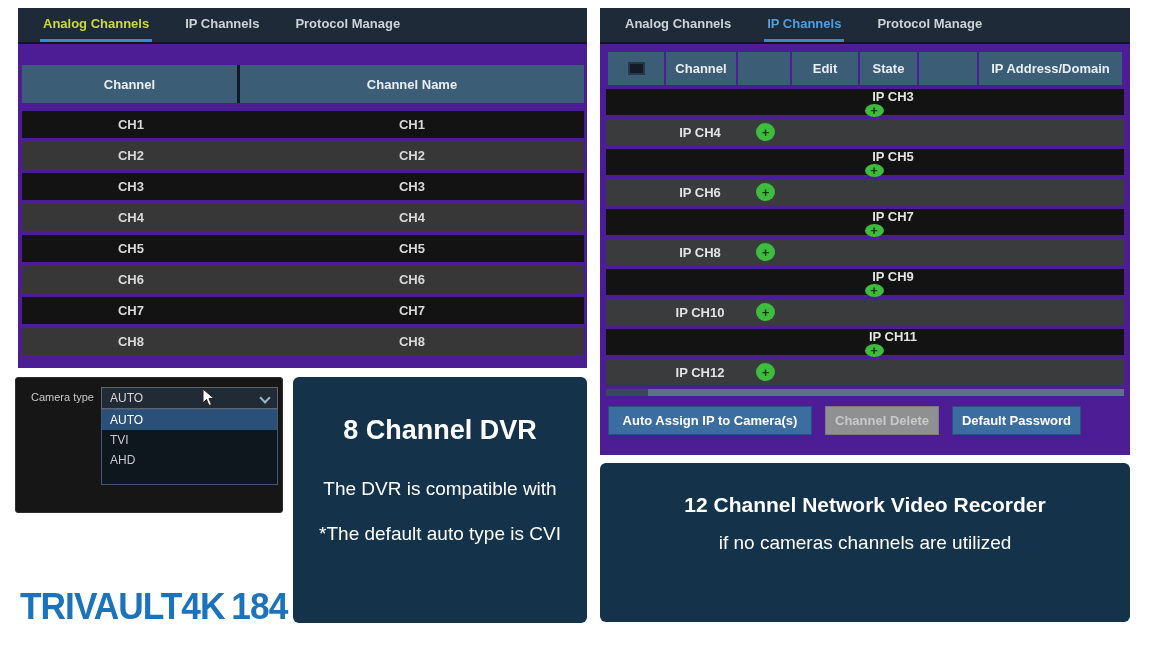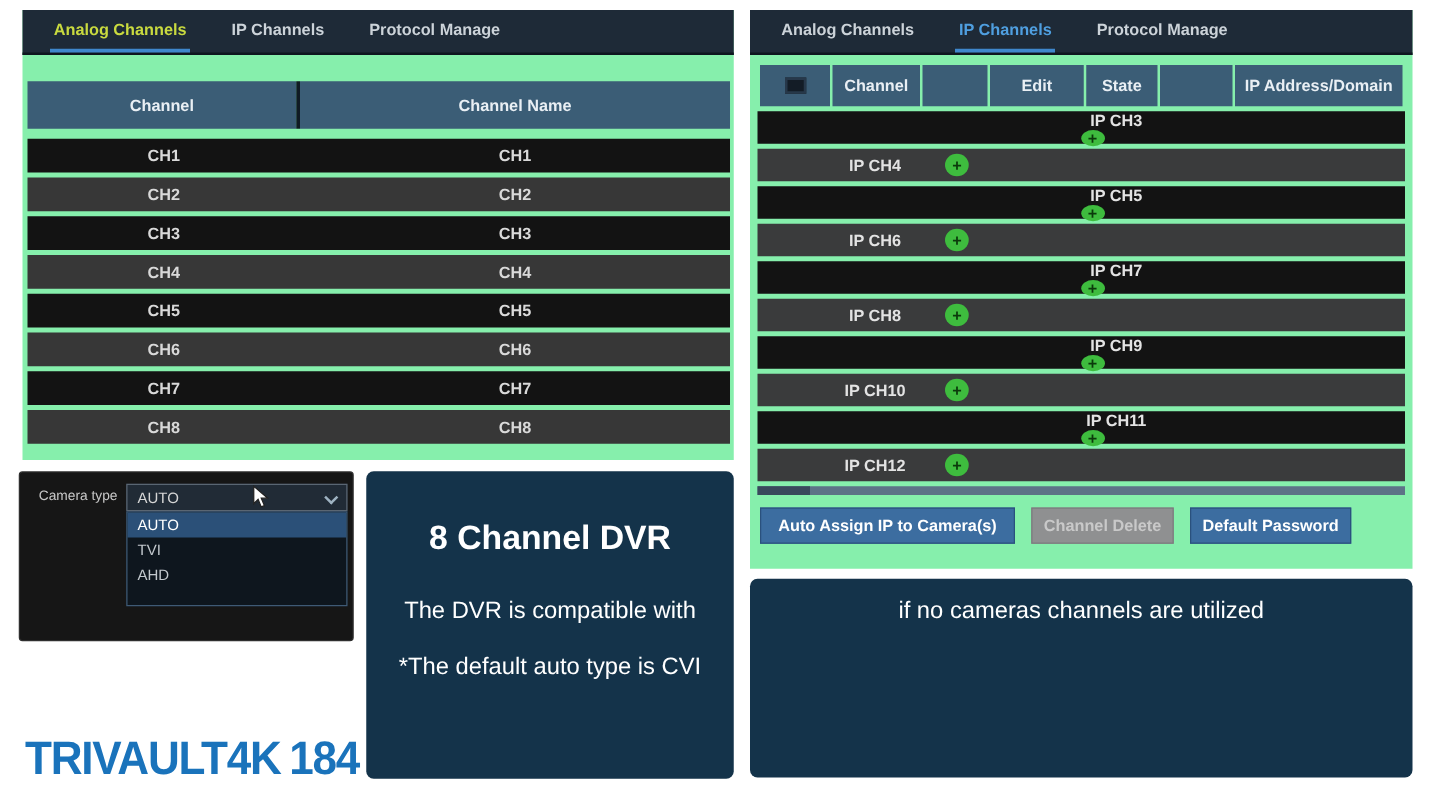--- a/index.html
+++ b/index.html
@@ -5,21 +5,21 @@
   * { margin:0; padding:0; box-sizing:border-box; }
   html,body { width:1152px; height:648px; }
   body {
     position:relative;
     background:#ffffff;
     font-family:"Liberation Sans", sans-serif;
     overflow:hidden;
   }
 
   
-  .panel { position:absolute; background:#86efac; }
+  .panel { position:absolute; background:#4c1d95; }
   .tabbar {
     height:36px; background:#1e2a37; border-bottom:2px solid #0e161f;
     display:flex; align-items:stretch; padding-left:22px; gap:30px;
   }
   .tab {
     display:flex; align-items:center; font-size:13px; font-weight:bold;
     color:#ccd3d9; border-bottom:3px solid transparent; padding:0 3px;
     cursor:default; white-space:nowrap;
   }
   .tab.active-yellow { color:#c9da3f; border-bottom-color:#3f87cc; }
@@ -44,21 +44,21 @@
   .l-cell.c2 { flex:1; }
 
   
   #right-panel { left:600px; top:8px; width:530px; height:447px; }
   .r-header { display:flex; height:33px; margin:8px 8px 0 8px; gap:2px; }
   .r-hcell {
     background:#3b5d76; color:#e9eff4; font-size:13px; font-weight:bold;
     display:flex; align-items:center; justify-content:center;
   }
   .w-check { width:56px; } .w-chan { width:70px; } .w-gap1 { width:52px; }
-  .w-edit { width:75px; } .w-state { width:57px; } .w-gap2 { width:58px; }
+  .w-edit { width:66px; } .w-state { width:57px; } .w-gap2 { width:58px; }
   .w-ip { flex:1; }
   .hdr-checkbox {
     width:17px; height:13px; background:#131c26;
     border:2px solid #27384a;
   }
   .r-rows { margin:4px 6px 0 6px; }
   .r-row { display:flex; height:26px; margin-bottom:4px; align-items:center; }
   .r-row.odd  { background:#131313;flex-direction:column; }
   .r-row.even { background:#3a3b3c; }
   .r-chan {
@@ -285,20 +285,21 @@
 
 <div id="dvr-note" class="note">
   <div class="note-title">8 Channel DVR</div>
   <div class="note-body">
     <div>The DVR is compatible with</div>
   </div>
   <div class="note-foot">*The default auto type is CVI</div>
 </div>
 
 <div id="nvr-note" class="note">
+  <div class="note-title">12 Channel Network Video Recorder</div>
   <div class="note-body">
     <div>if no cameras channels are utilized</div>
   </div>
 </div>
 
 <div id="logo">
   <span>TRIVAULT4K</span><span class="suffix">184</span>
 </div>
 
 </body></html>

